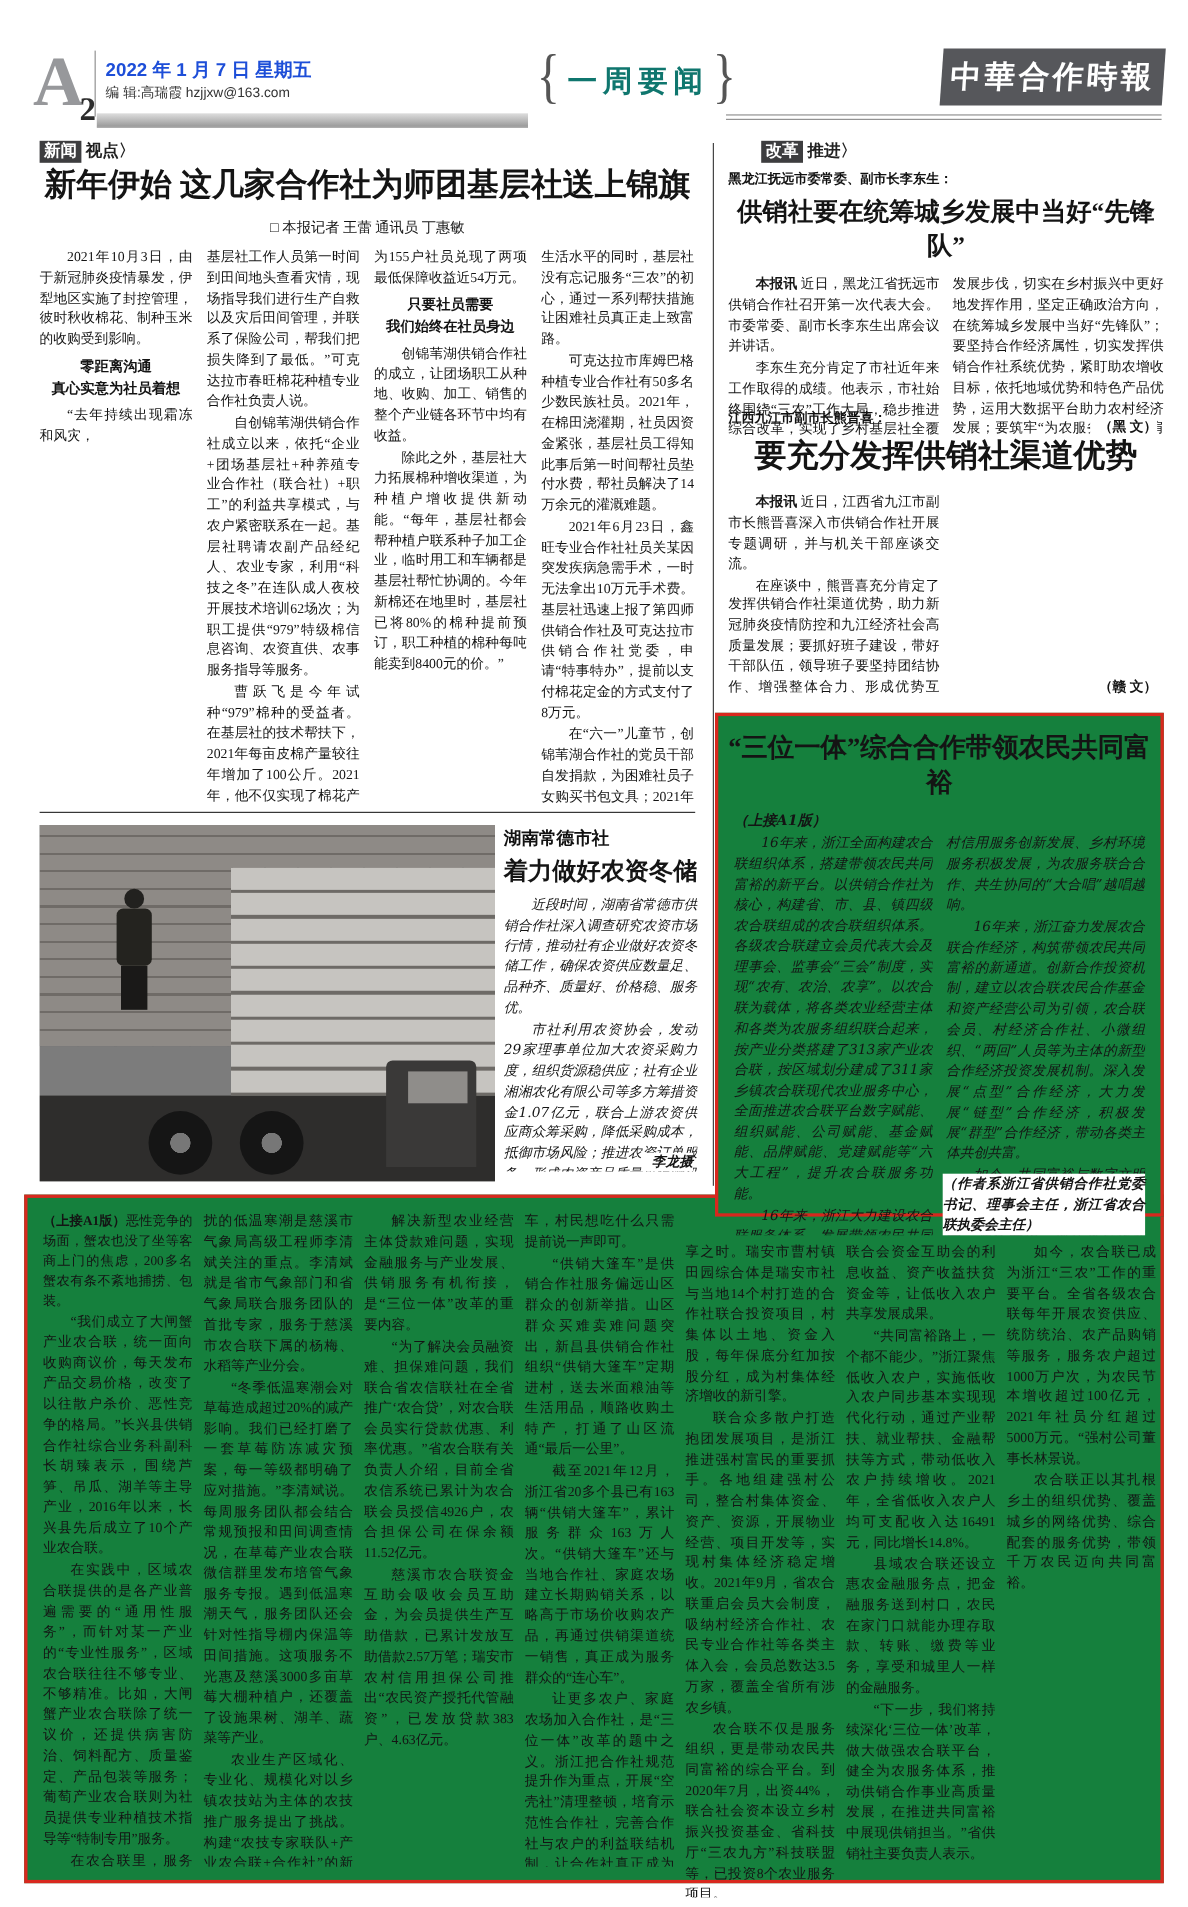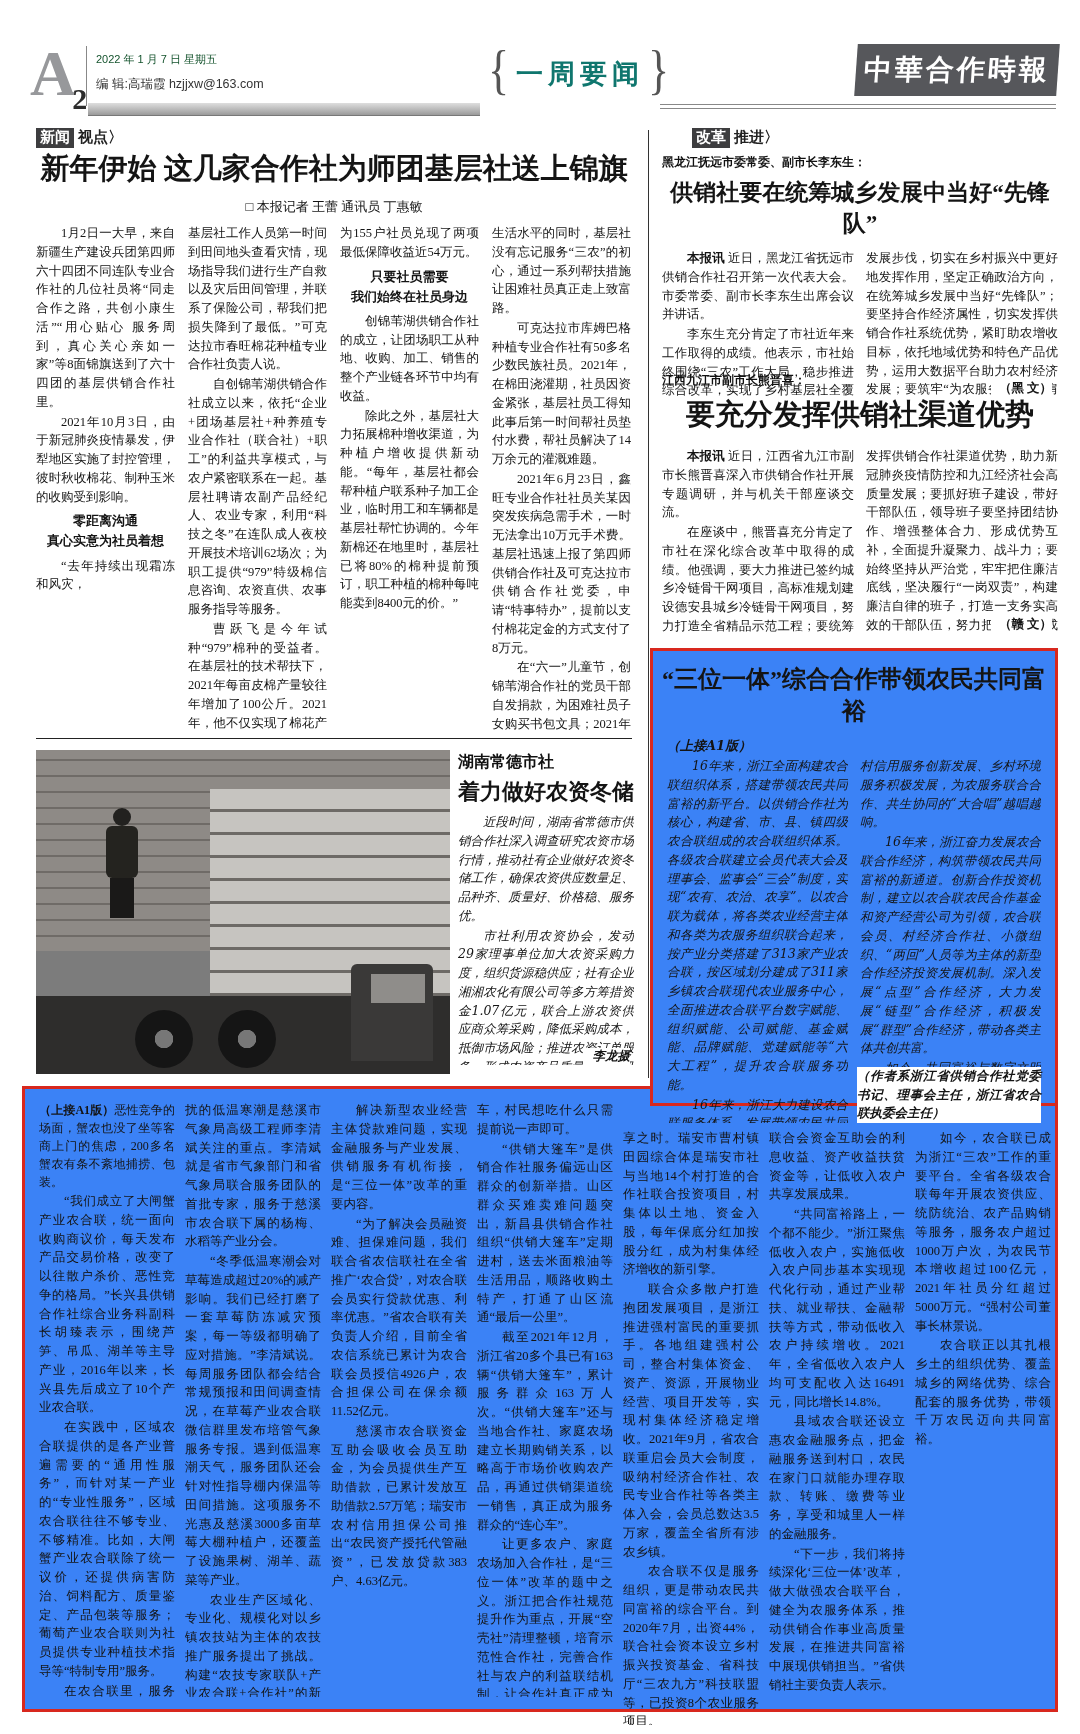--- a/index.html
+++ b/index.html
@@ -14,21 +14,21 @@
   .noindent{text-indent:0;}
   .kai .para{font-style:italic;font-family:"DejaVu Serif",serif;font-size:12.5px;}
   .cols{display:flex;}
   .tagbox{display:inline-block;background:#3d3d3f;color:#fff;padding:0 4px 1px 4px;
           font-size:15px;font-weight:bold;}
   .tagrest{display:inline-block;color:#222;padding-left:4px;font-size:15px;font-weight:bold;}
   .subhead{font-weight:bold;text-align:center;font-size:13px;line-height:1.55;margin:5px 0;}
   .endmark{position:absolute;right:6px;bottom:0;background:#fff;font-weight:bold;
            font-size:12.5px;padding-left:8px;}
   .kicker{font-family:"Liberation Sans",sans-serif;font-weight:bold;font-size:12px;color:#111;}
-  .redbox{border:3px solid #d8281e;background:#3b82f6;box-sizing:border-box;}
+  .redbox{border:3px solid #d8281e;background:#15803d;box-sizing:border-box;}
   .credit{position:absolute;right:4px;bottom:0;background:#fff;font-weight:bold;
           font-size:12.5px;font-style:italic;padding-left:10px;}
   .vrule{width:1px;background:#333;}
   
   #bigA{font-size:64px;font-weight:bold;color:#97989b;line-height:1;font-family:"Liberation Serif",serif;}
   #bigA span.num{font-size:30px;color:#2c2c2c;vertical-align:-14px;margin-left:-4px;}
   #graybar{background:linear-gradient(#dedede, #9a9a9a);border-bottom:1px solid #777;}
   #dblline{border-top:1.5px solid #888;border-bottom:1.5px solid #888;height:3px;}
   #masthead{background:#56575b;color:#fff;display:flex;align-items:center;justify-content:center;
             font-size:28px;font-weight:bold;letter-spacing:3px;transform:skewX(-4deg);}
@@ -55,21 +55,21 @@
 </style>
 </head>
 <body>
 
 <div id="page">
 
   <div class="abs" style="left:30px;top:42px;" id="bigA">
     <span>A</span><span class="num">2</span>
   </div>
   <div class="abs" style="left:86px;top:46px;width:1px;height:60px;background:#888;"></div>
-  <div class="abs sans" style="left:96px;top:52px;font-size:11px;color:#14532d;">2022 年 1 月 7 日  星期五</div>
+  <div class="abs sans" style="left:96px;top:52px;font-size:17px;color:#1d4ed8;font-weight:bold;">2022 年 1 月 7 日  星期五</div>
   <div class="abs sans" style="left:96px;top:76px;font-size:12.5px;color:#333;">编 辑:高瑞霞  hzjjxw@163.com</div>
   <div class="abs" id="graybar" style="left:88px;top:103px;width:392px;height:12px;"></div>
 
   <div class="abs brace" style="left:488px;top:48px;">{</div>
   <div class="abs sans b" style="left:516px;top:56px;font-size:27px;letter-spacing:5px;color:#0f766e;">一周要闻</div>
   <div class="abs brace" style="left:648px;top:48px;">}</div>
 
   <div class="abs" id="dblline" style="left:660px;top:104px;width:396px;"></div>
   <div class="abs" id="masthead" style="left:856px;top:44px;width:202px;height:52px;">中華合作時報</div>
 
@@ -78,21 +78,20 @@
   <div class="abs" style="left:36px;top:128px;">
     <span class="tagbox sans">新闻</span><span class="tagrest sans">视点〉</span>
   </div>
 
   <div class="abs b center" style="left:36px;top:150px;width:596px;font-size:29px;line-height:1.25;">新年伊始  这几家合作社为师团基层社送上锦旗</div>
   <div class="abs center" style="left:36px;top:198px;width:596px;font-size:13px;">□ 本报记者 王蕾 通讯员 丁惠敏</div>
 
   <div class="abs cols" style="left:36px;top:224px;width:596px;height:508px;gap:13px;">
     <div class="col" style="width:139px;height:508px;">
       <div>
-          <p class="para">1月2日一大早，来自新疆生产建设兵团第四师六十四团不同连队专业合作社的几位社员将“同走合作之路，共创小康生活”“用心贴心 服务周到，真心关心亲如一家”等8面锦旗送到了六十四团的基层供销合作社里。</p>
           <p class="para">2021年10月3日，由于新冠肺炎疫情暴发，伊犁地区实施了封控管理，彼时秋收棉花、制种玉米的收购受到影响。</p>
         </div>
       <div class="subhead">
         <div>零距离沟通</div>
         <div>真心实意为社员着想</div>
       </div>
       <div>
           <p class="para">“去年持续出现霜冻和风灾，</p>
         </div>
     </div>
@@ -174,21 +173,21 @@
             <p class="para noindent">发展步伐，切实在乡村振兴中更好地发挥作用，坚定正确政治方向，在统筹城乡发展中当好“先锋队”；要坚持合作经济属性，切实发挥供销合作社系统优势，紧盯助农增收目标，依托地域优势和特色产品优势，运用大数据平台助力农村经济发展；要筑牢“为农服务”理念，肩负起助力乡村振兴的重要历史使命，在服务“三农”工作中作出新的更大的贡献。</p>
           </div>
       </div>
       <div class="endmark">（黑 文）</div>
     </div>
   </div>
 
   <div class="abs" style="left:662px;top:372px;width:396px;height:268px;">
     <div class="kicker">江西九江市副市长熊晋喜：</div>
     <div class="b center" style="font-size:29px;margin-top:6px;">要充分发挥供销社渠道优势</div>
-    <div class="cols" style="gap:12px;margin-top:12px;position:relative;height:186px;">
+    <div class="cols" style="margin-top:12px;position:relative;height:186px;flex-direction:column;">
       <div class="col" style="width:192px;height:186px;">
         <p class="para"><b>本报讯</b><span> 近日，江西省九江市副市长熊晋喜深入市供销合作社开展专题调研，并与机关干部座谈交流。</span></p>
         <div>
             <p class="para">在座谈中，熊晋喜充分肯定了市社在深化综合改革中取得的成绩。他强调，要大力推进已签约城乡冷链骨干网项目，高标准规划建设德安县城乡冷链骨干网项目，努力打造全省精品示范工程；要统筹推进“互联网+第四方物流”供销集配体系建设、粮油生鲜配送、“安全食品进农村”及生产、供销、信用“三位一体”综合合作等工作，充分</p>
           </div>
       </div>
       <div class="col" style="width:192px;height:186px;">
         <div>
             <p class="para noindent">发挥供销合作社渠道优势，助力新冠肺炎疫情防控和九江经济社会高质量发展；要抓好班子建设，带好干部队伍，领导班子要坚持团结协作、增强整体合力、形成优势互补，全面提升凝聚力、战斗力；要始终坚持从严治党，牢牢把住廉洁底线，坚决履行“一岗双责”，构建廉洁自律的班子，打造一支务实高效的干部队伍，努力把市社建设成为党领导下的为农服务组织及为“三农”服务的重要力量，成为党和政府密切联系农民群众的重要桥梁纽带。</p>
           </div>

